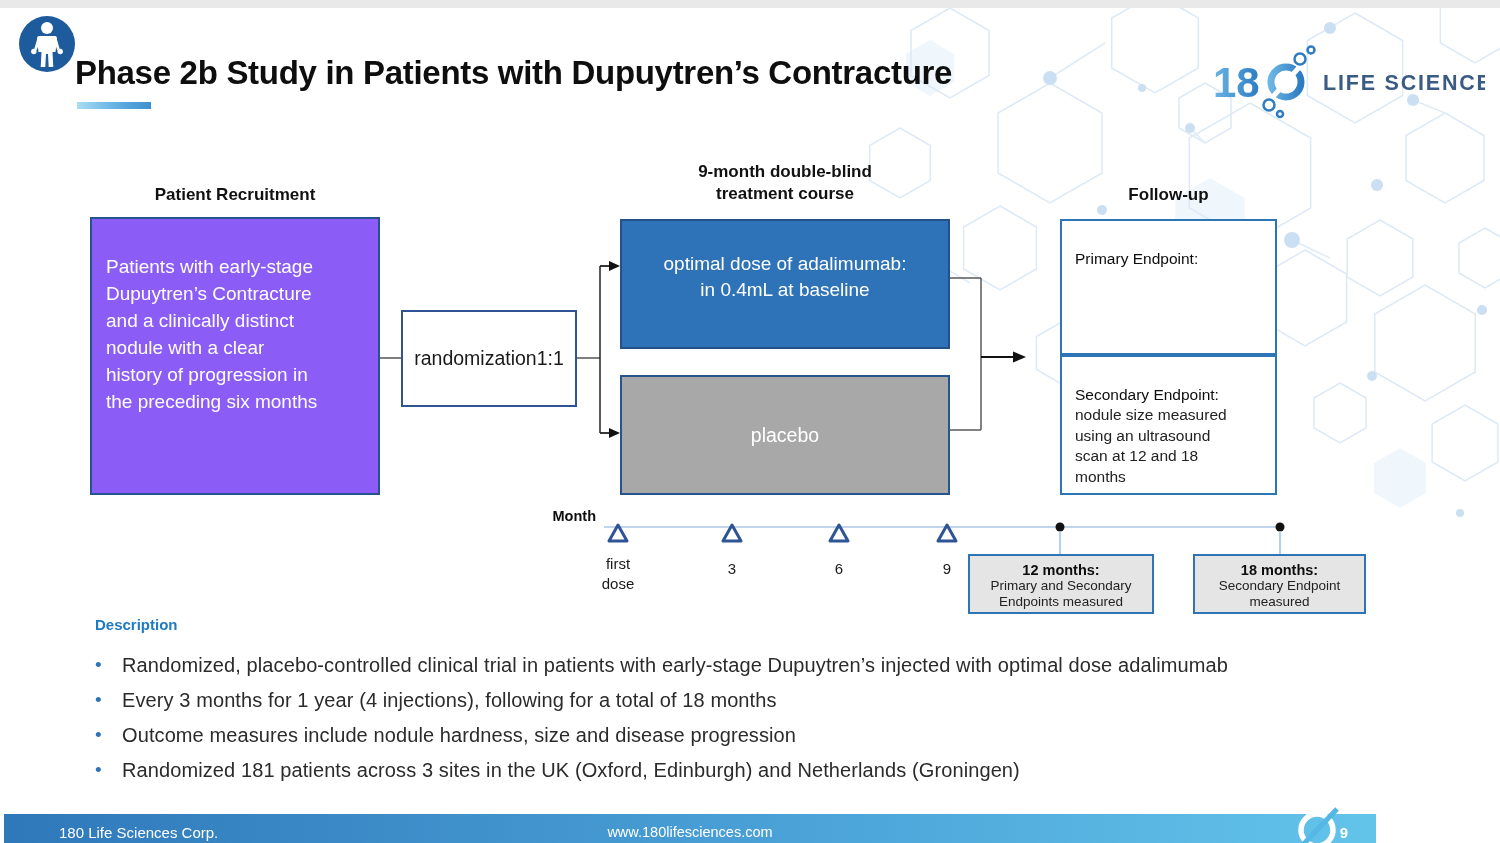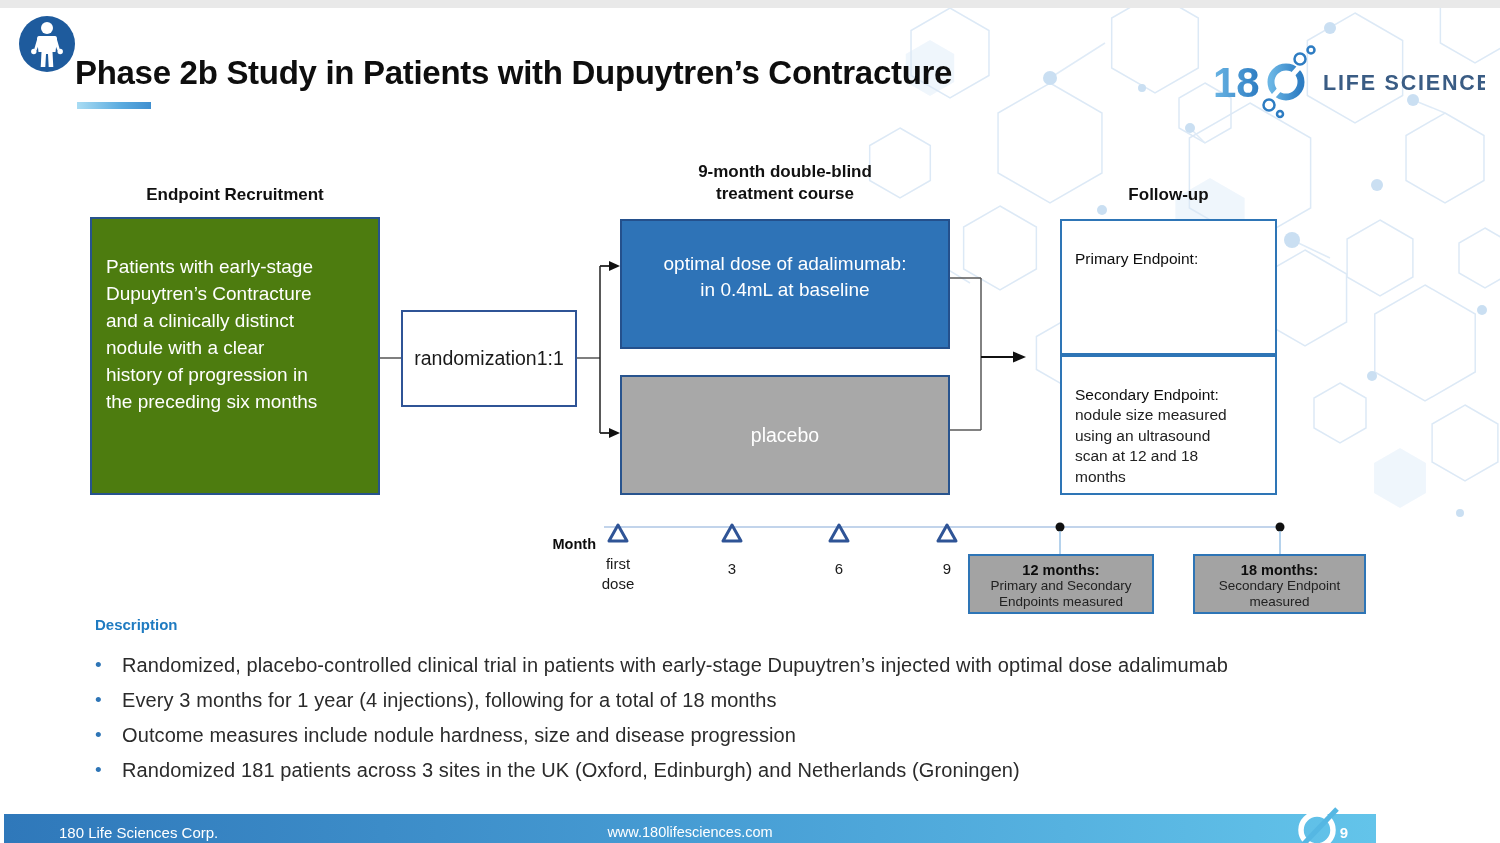--- a/index.html
+++ b/index.html
@@ -33,21 +33,21 @@
     line-height: 1.3;
   }
   .hdr-recruit { left: 90px; top: 176px; width: 290px; }
   .hdr-treat   { left: 613px; top: 153px; width: 344px; }
   .hdr-follow  { left: 1060px; top: 176px; width: 217px; }
 
   
   .dbox { z-index: 2; }
   .box-recruit {
     left: 90px; top: 209px; width: 290px; height: 278px;
-    background: #4d7c0f; border: 2px solid #27538d;
+    background: #8b5cf6; border: 2px solid #27538d;
     color: #fff; font-size: 19px; line-height: 1.42;
     padding: 35px 13px 0 14px;
   }
   .box-recruit .n-line { margin-top: 26px; }
   .box-random {
     left: 401px; top: 302px; width: 176px; height: 97px;
     background: #fff; border: 2px solid #2f5496;
     display: flex; flex-direction: row; justify-content: center; align-items: center;
     font-size: 19.5px; color: #1a1a1a; line-height: 1.35;
   }
@@ -67,30 +67,30 @@
   }
   .box-endpoint {
     left: 1060px; width: 217px; background: #fff; border: 2px solid #2e75b6;
     color: #222; font-size: 15.5px; line-height: 1.32; padding: 28px 10px 0 13px;
   }
   .box-primary { top: 211px; height: 136px; }
   .box-secondary { top: 347px; height: 140px; }
   .endpoint-title { font-weight: 400; color: #0d0d0d; }
 
   
-  .month-label { left: 530px; top: 528px; width: 66px; text-align: right;
+  .month-label { left: 530px; top: 500px; width: 66px; text-align: right;
     font-size: 14.5px; font-weight: 700; color: #0d0d0d; z-index: 2; }
   .tick-label { font-size: 15px; color: #1a1a1a; text-align: center; z-index: 2; line-height: 1.3; }
   .tick-0 { left: 588px; top: 546px; width: 60px; }
   .tick-1 { left: 702px; top: 551px; width: 60px; }
   .tick-2 { left: 809px; top: 551px; width: 60px; }
   .tick-3 { left: 917px; top: 551px; width: 60px; }
 
   .callout {
-    background: #a3a3a3; border: 2px solid #2e75b6; z-index: 2;
+    background: #e5e5e5; border: 2px solid #2e75b6; z-index: 2;
     text-align: center; padding-top: 6px; color: #222;
   }
   .callout-12 { left: 968px; top: 546px; width: 186px; height: 60px; }
   .callout-18 { left: 1193px; top: 546px; width: 173px; height: 60px; }
   .callout-title { font-size: 14.5px; font-weight: 700; color: #0d0d0d; }
   .callout-body { font-size: 13.5px; line-height: 1.22; }
 
   
   .desc-heading { left: 95px; top: 608px; font-size: 15px; font-weight: 700;
     color: #1f7bc1; z-index: 2; }
@@ -232,21 +232,21 @@
       <path d="M723 533 L732 517 L741 533 Z"></path>
       <path d="M830 533 L839 517 L848 533 Z"></path>
       <path d="M938 533 L947 517 L956 533 Z"></path>
     </g>
     <circle cx="1060" cy="519" r="4.5" fill="#111"></circle>
     <circle cx="1280" cy="519" r="4.5" fill="#111"></circle>
     <line x1="1060" y1="523" x2="1060" y2="546" stroke="#9dc3e6" stroke-width="1.5"></line>
     <line x1="1280" y1="523" x2="1280" y2="546" stroke="#9dc3e6" stroke-width="1.5"></line>
   </svg>
 
-  <div class="abs col-header hdr-recruit">Endpoint Recruitment</div>
+  <div class="abs col-header hdr-recruit">Patient Recruitment</div>
   <div class="abs col-header hdr-treat prelines">9-month double-blind
 treatment course</div>
   <div class="abs col-header hdr-follow">Follow-up</div>
 
   <div class="abs dbox box-recruit">
     <div class="prelines">Patients with early-stage
 Dupuytren’s Contracture
 and a clinically distinct
 nodule with a clear
 history of progression in

